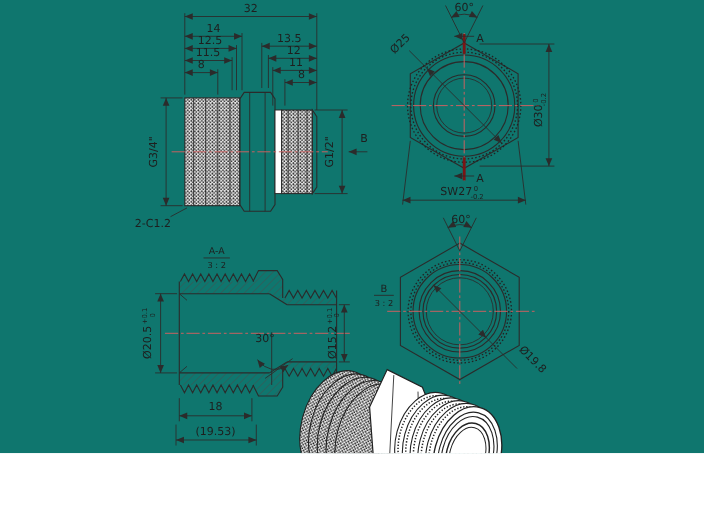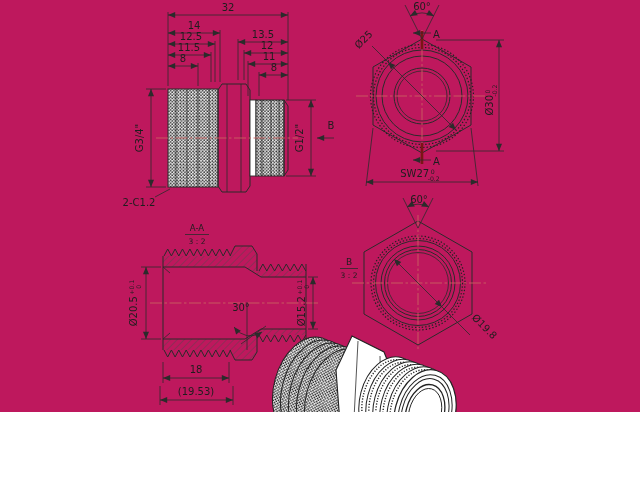--- a/index.html
+++ b/index.html
@@ -1,16 +1,16 @@
 <!DOCTYPE html>
 <html><head>
 <meta charset="utf-8">
 <style>
   html,body{margin:0;padding:0;background:#fff;}
-  .canvas{width:640px;height:412px;background:#be185d;position:relative;overflow:hidden;}
+  .canvas{width:640px;height:412px;background:#0f766e;position:relative;overflow:hidden;}
   svg{display:block;}
   text{font-family:"DejaVu Sans","Liberation Sans",sans-serif;fill:#1e1e1e;}
   .ln{stroke:#2b2b2b;stroke-width:1;fill:none;}
   .thin{stroke:#2b2b2b;stroke-width:0.8;fill:none;}
   .dim{stroke:#2b2b2b;stroke-width:0.8;fill:none;}
   .red{stroke:#c96161;stroke-width:0.9;fill:none;stroke-dasharray:12 2.5 2.5 2.5;}
   .cut{stroke:#7a1515;stroke-width:2.6;fill:none;}
 </style>
 </head>
 <body>

